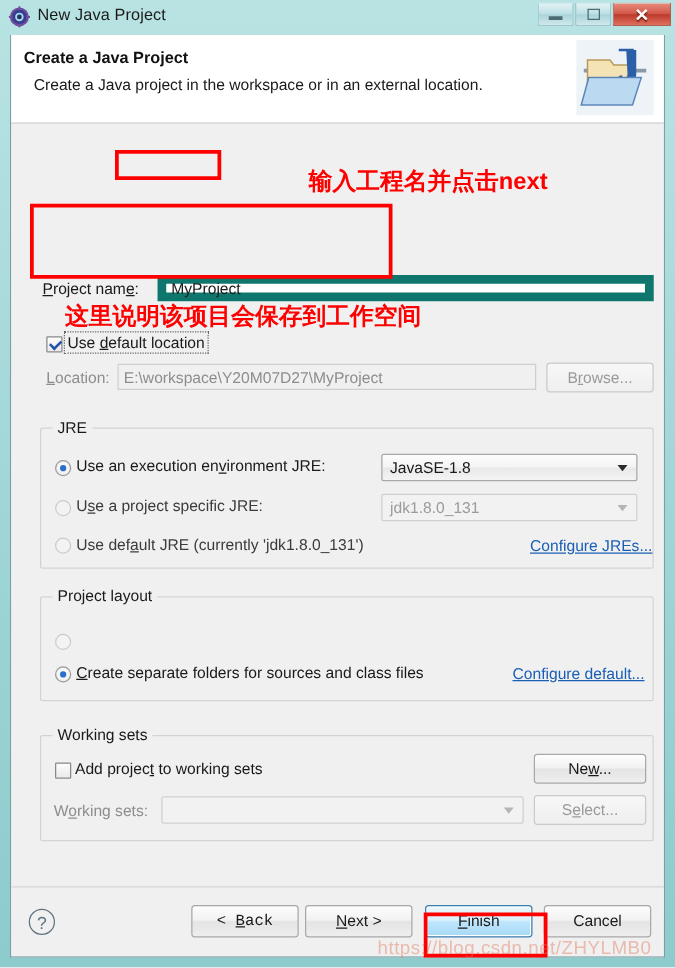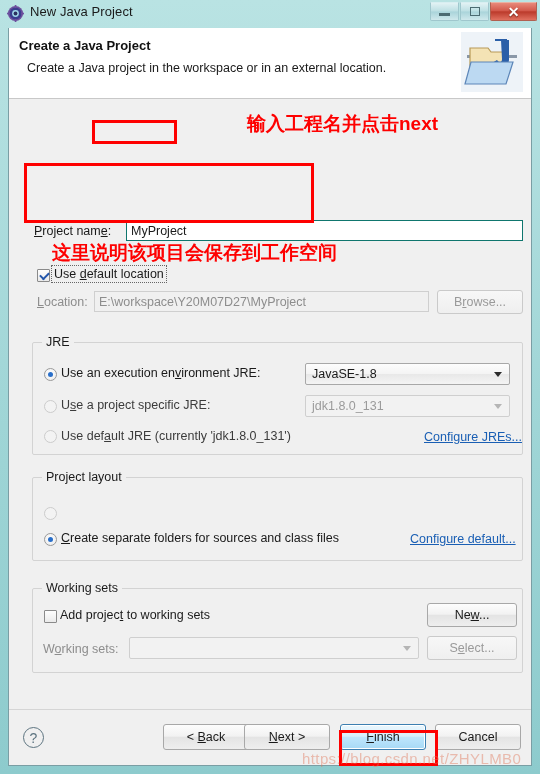--- a/index.html
+++ b/index.html
@@ -105,21 +105,21 @@
   .row-label {
     position: absolute;
     font-size: 12.5px; color: #1a1a1a;
     white-space: nowrap;
   }
   .u { text-decoration: underline; }
 
   .textfield {
     position: absolute;
     background: #ffffff;
-    border: 1px solid #0f766e;
+    border: 7px solid #0f766e;
     font-size: 12.5px; color: #1a1a1a;
     padding: 0 4px;
     display: flex; align-items: center;
   }
   .textfield.disabled {
     background: #f0f0f0;
     color: #8d8d8d;
     border: 1px solid #cfcfcf;
   }
 
@@ -387,38 +387,38 @@
       </div>
       <div class="btn disabled" style="left:418px; top:537px; width:90px; height:24px;">
         <span>S<span class="u">e</span>lect...</span>
       </div>
 
     </div>
 
     <div class="footer">
       <div class="help-icon">?</div>
 
-      <div class="btn" style="left:154px; top:14px; width:86px; height:26px;">
+      <div class="btn" style="left:144px; top:14px; width:86px; height:26px;font-family:Liberation Mono, monospace;">
         <span>&lt; <span class="u">B</span>ack</span>
       </div>
       <div class="btn" style="left:235px; top:14px; width:86px; height:26px;">
         <span><span class="u">N</span>ext &gt;</span>
       </div>
       <div class="btn focused" style="left:331px; top:14px; width:86px; height:26px;">
         <span><span class="u">F</span>inish</span>
       </div>
       <div class="btn" style="left:426px; top:14px; width:86px; height:26px;">
         <span>Cancel</span>
       </div>
     </div>
 
   </div>
 
   <div class="annot-box" style="left:92px; top:120px; width:85px; height:24px;"></div>
   <div class="annot-box" style="left:24px; top:163px; width:290px; height:60px;"></div>
   <div class="annot-box" style="left:339px; top:730px; width:99px; height:36px;"></div>
 
-  <div class="annot-text" style="left:247px; top:111px; font-size:19px;">输入工程名并点击next</div>
+  <div class="annot-text" style="left:247px; top:132px; font-size:19px;">输入工程名并点击next</div>
   <div class="annot-text" style="left:52px; top:240px; font-size:19px;">这里说明该项目会保存到工作空间</div>
 
   <div class="watermark">https://blog.csdn.net/ZHYLMB0</div>
 
 </div>
 
 </body></html>

